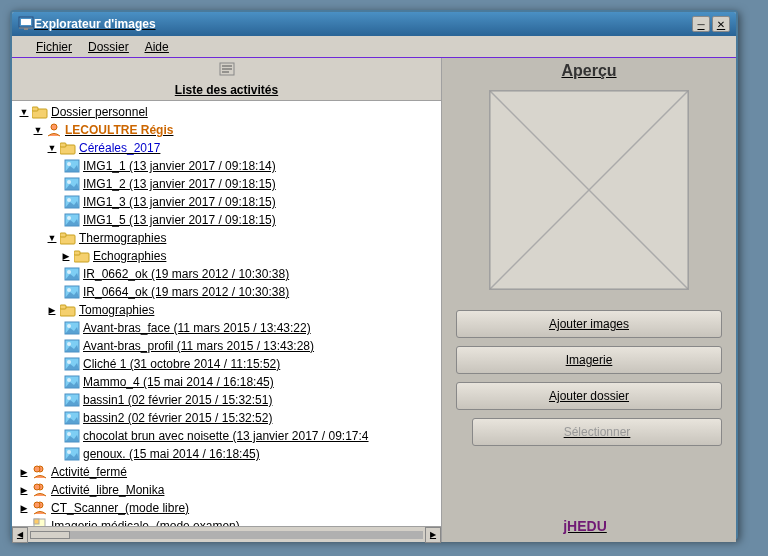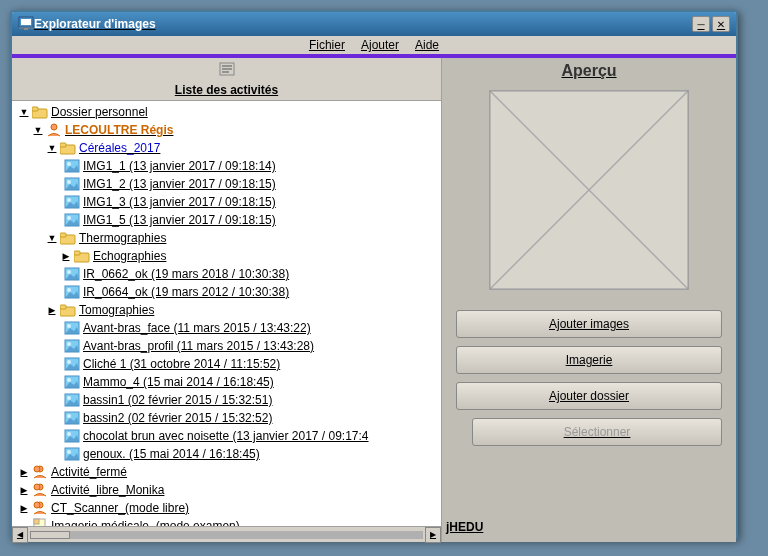--- a/index.html
+++ b/index.html
@@ -52,22 +52,21 @@
       justify-content: center;
       font-size: 10px;
       cursor: pointer;
     }
     .menubar {
       background: #d4d0c8;
       height: 22px;
       display: flex;
       align-items: center;
       padding: 0 16px;
-      border-bottom: 4px solid #6d28d9;
-      justify-content: center;
+      border-bottom: 1px solid #6d28d9;
     }
     .menu-item {
       padding: 2px 8px;
       cursor: pointer;
       font-size: 12px;
       text-decoration: underline;
     }
     .main-content {
       display: flex;
       height: calc(530px - 46px);
@@ -189,25 +188,25 @@
     }
     .btn.highlighted {
       border: 2px solid #8bc34a;
     }
     .btn.disabled {
       color: #999;
       cursor: default;
       margin-left: 16px;
     }
     .jhedu-label {
-      text-align: left;
+      text-align: center;
       width: 100%;
-      font-size: 12px;
+      font-size: 14px;
       font-weight: bold;
-      color: #000000;
+      color: #701a75;
       margin-top: auto;
       padding-right: 8px;
       padding-bottom: 4px;
     }
 
     
     .hscroll {
       height: 16px;
       background: #d4d0c8;
       border-top: 1px solid #a0a0a0;
@@ -256,21 +255,21 @@
     </svg>
     <span class="title-bar-text">Explorateur d'images</span>
     <div class="title-bar-buttons">
       <div class="title-btn">─</div>
       <div class="title-btn">✕</div>
     </div>
   </div>
 
   <div class="menubar">
     <span class="menu-item">Fichier</span>
-    <span class="menu-item">Ajouter</span>
+    <span class="menu-item">Dossier</span>
     <span class="menu-item">Aide</span>
   </div>
 
   <div class="main-content">
 
     <div class="left-panel">
       <div class="list-header">
         <svg width="16" height="16">
           <rect x="1" y="2" width="14" height="12" fill="#d4d0c8" stroke="#888"></rect>
           <line x1="3" y1="5" x2="13" y2="5" stroke="#555" stroke-width="1"></line>
@@ -392,21 +391,21 @@
 
         <div class="tree-item">
           <span class="indent" style="width:50px"></span>
           <span class="item-icon">
             <svg width="16" height="14" viewBox="0 0 16 14">
               <rect x="1" y="1" width="14" height="12" fill="#7ecef4" stroke="#4a90c4" stroke-width="1"></rect>
               <circle cx="5" cy="5" r="2" fill="white" opacity="0.7"></circle>
               <polygon points="1,13 6,7 10,10 13,6 15,13" fill="#4a90c4" opacity="0.7"></polygon>
             </svg>
           </span>
-          <span class="item-label">IR_0662_ok  (19 mars 2018 / 10:30:38)</span>
+          <span class="item-label">IR_0662_ok  (19 mars 2012 / 10:30:38)</span>
         </div>
 
         <div class="tree-item">
           <span class="indent" style="width:50px"></span>
           <span class="item-icon">
             <svg width="16" height="14" viewBox="0 0 16 14">
               <rect x="1" y="1" width="14" height="12" fill="#7ecef4" stroke="#4a90c4" stroke-width="1"></rect>
               <circle cx="5" cy="5" r="2" fill="white" opacity="0.7"></circle>
               <polygon points="1,13 6,7 10,10 13,6 15,13" fill="#4a90c4" opacity="0.7"></polygon>
             </svg>

